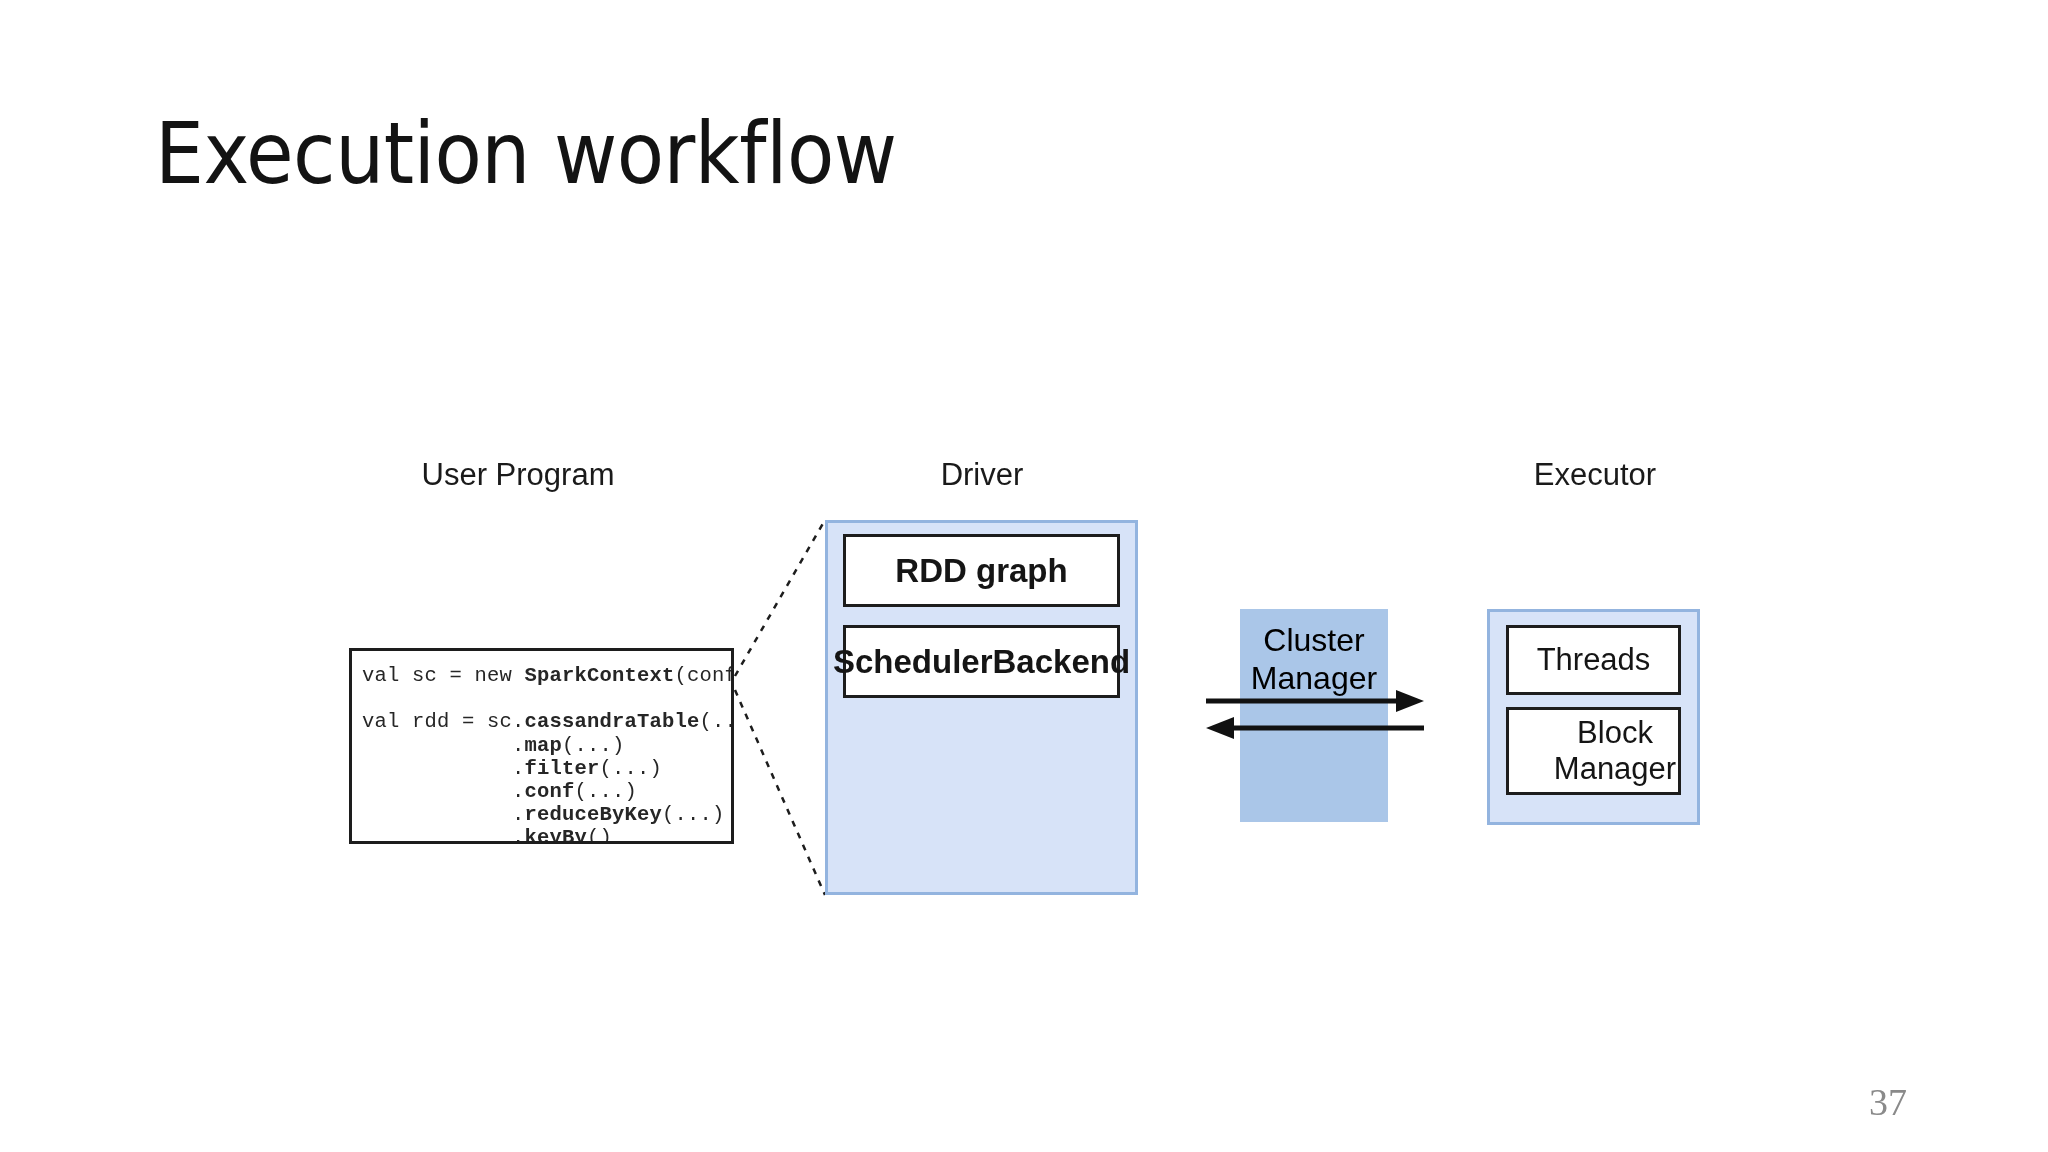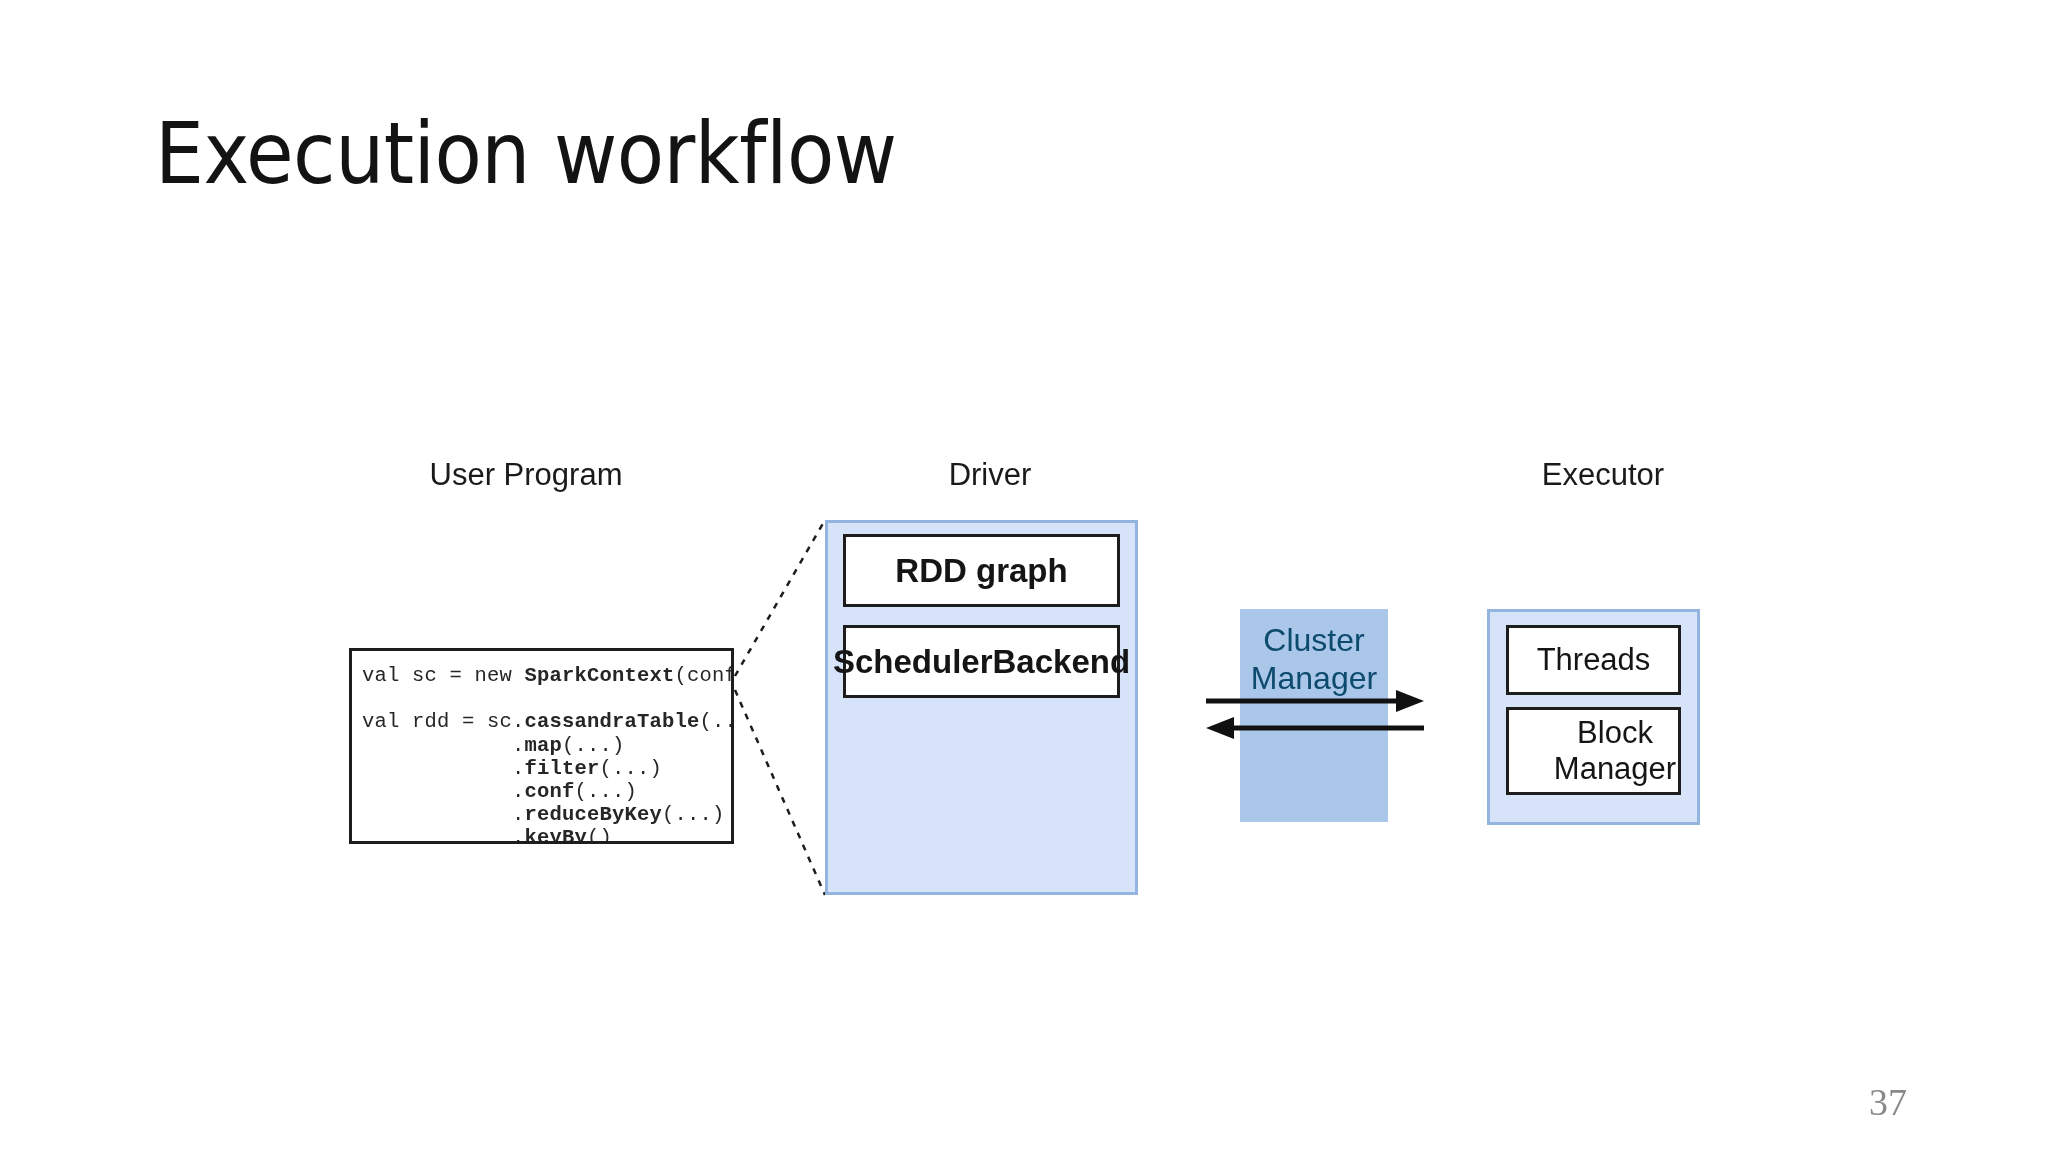--- a/index.html
+++ b/index.html
@@ -50,21 +50,20 @@
   
   .col-caption {
     position: absolute;
     font-family: "Liberation Sans", sans-serif;
     font-size: 31px;
     font-weight: 400;
     color: #1a1a1a;
     white-space: nowrap;
     text-align: center;
     transform: translateX(-50%);
-    margin-left: 8px;
   }
   #caption-user-program { left: 518px; top: 457px; }
   #caption-driver       { left: 982px; top: 457px; }
   #caption-executor     { left: 1595px; top: 457px; }
 
   
   #code-box {
     position: absolute;
     left: 349px;
     top: 648px;
@@ -131,21 +130,21 @@
   }
   #cluster-manager-label {
     position: absolute;
     left: 0;
     right: 0;
     top: 12px;
     text-align: center;
     font-family: "Liberation Sans", sans-serif;
     font-size: 32px;
     line-height: 38px;
-    color: #0c4a6e;
+    color: #000000;
   }
 
   
   #arrows-svg {
     position: absolute;
     left: 1200px;
     top: 686px;
     width: 230px;
     height: 60px;
   }

